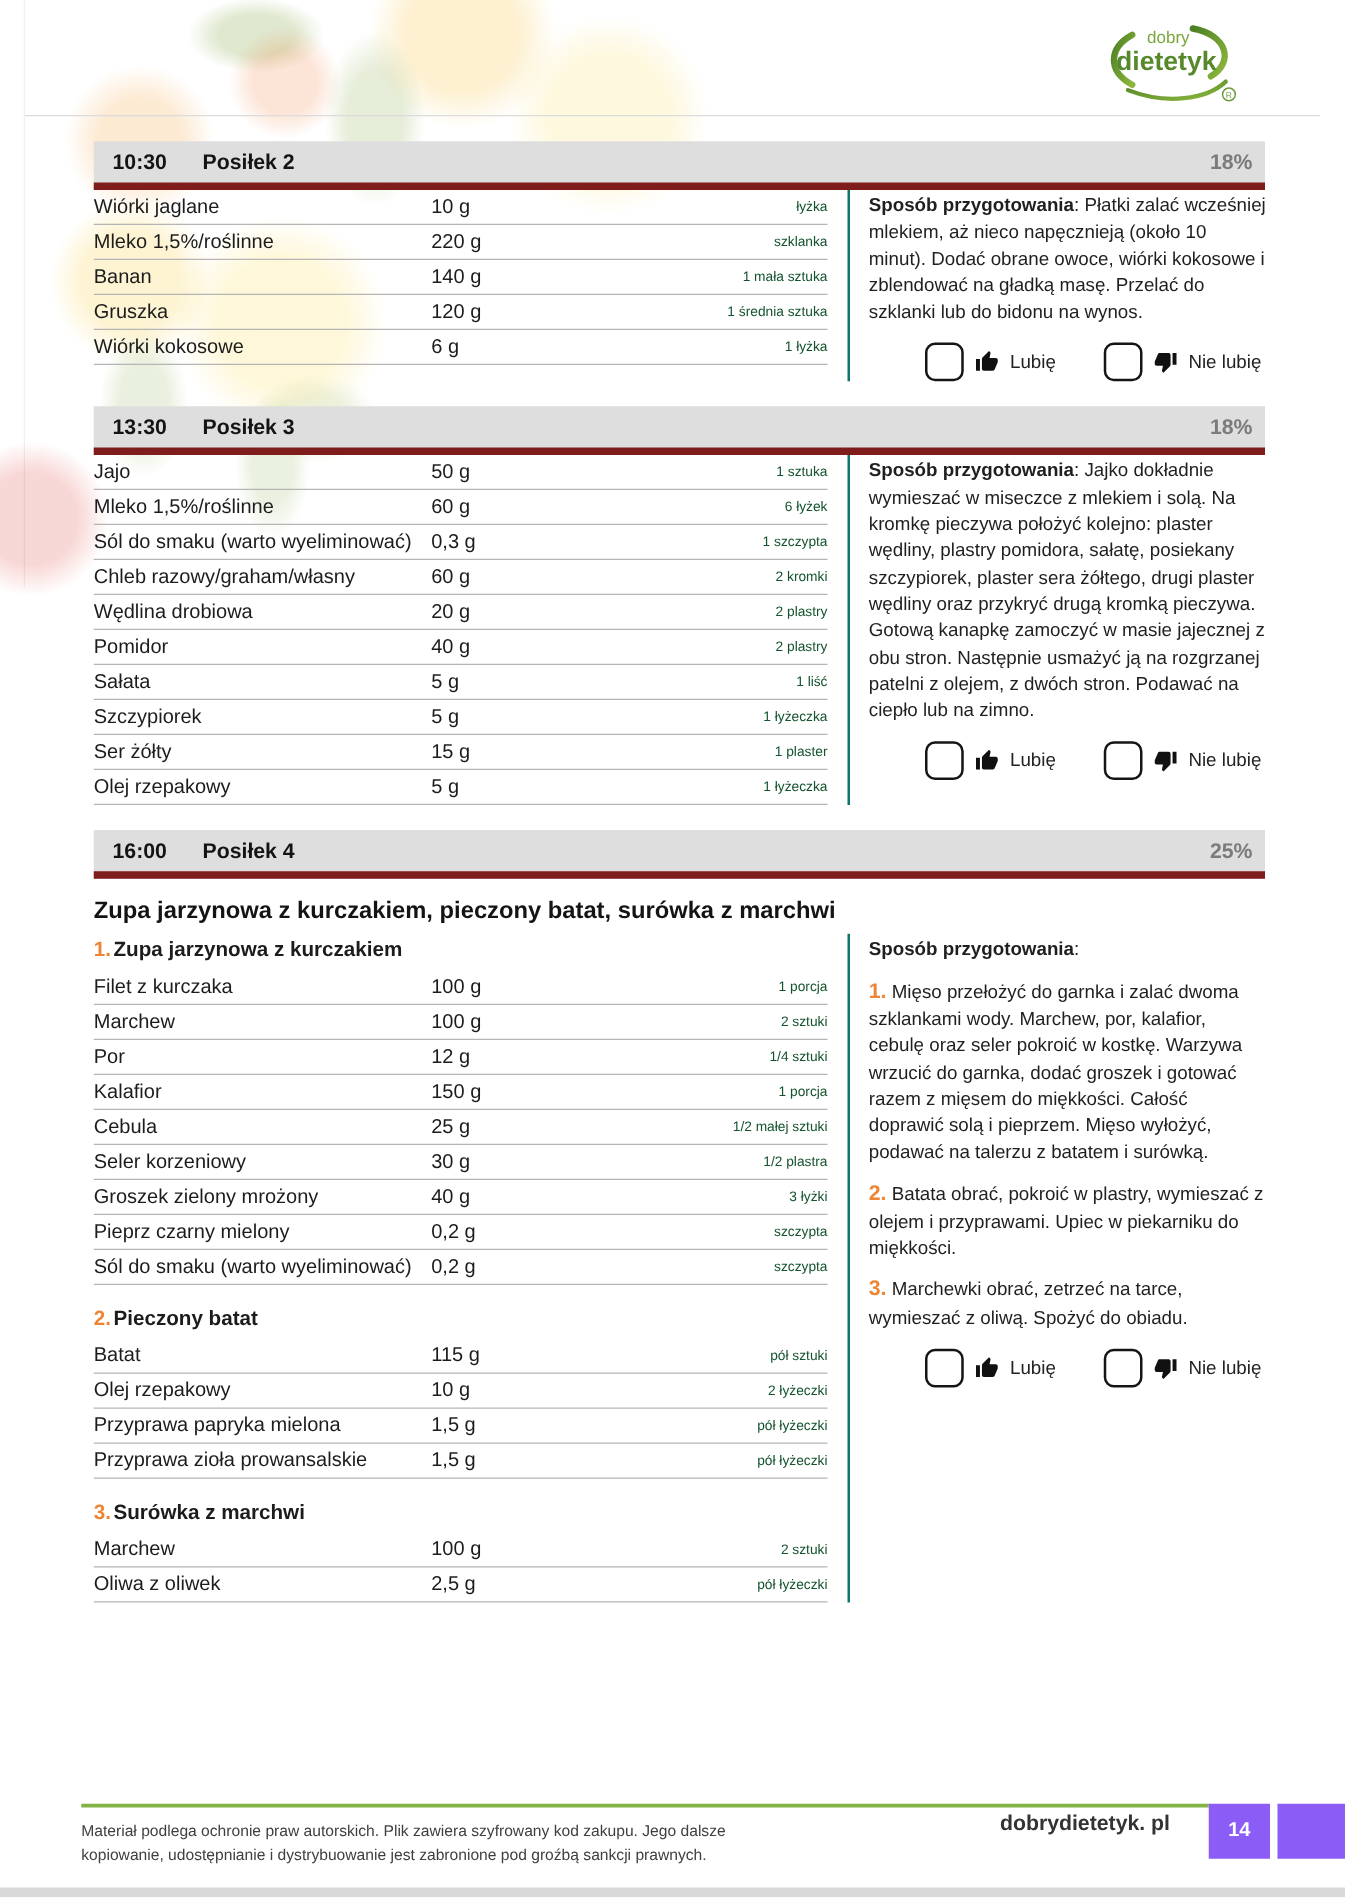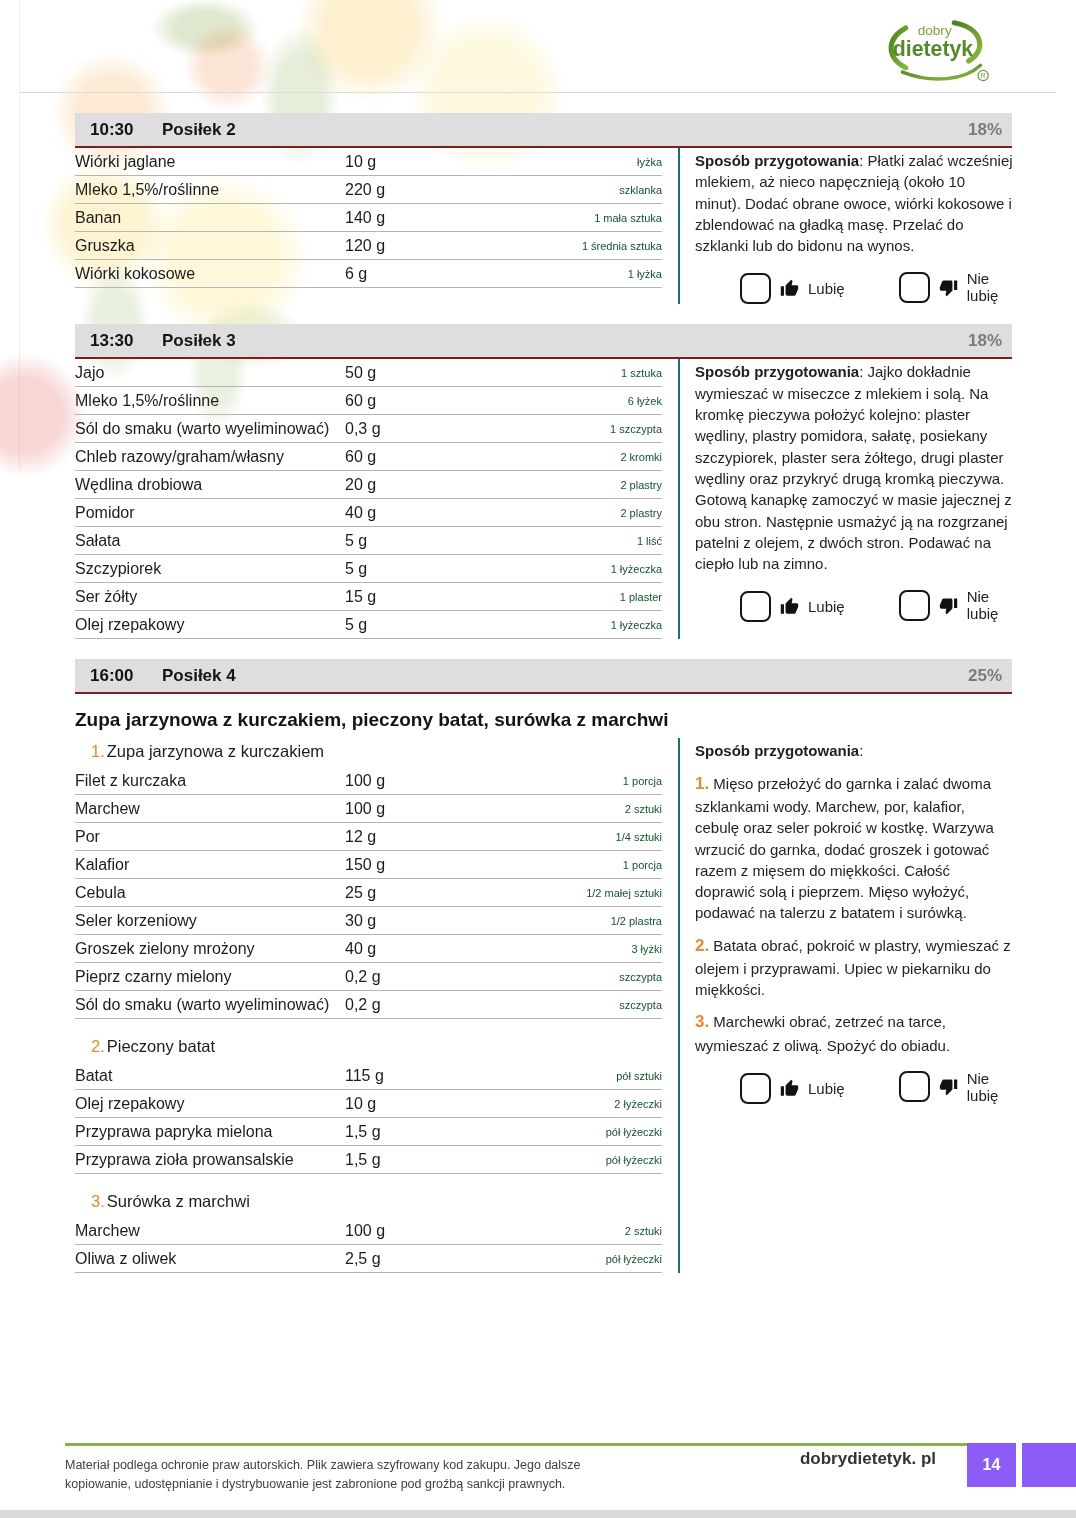--- a/index.html
+++ b/index.html
@@ -26,53 +26,53 @@
   }
   .edge-line { position:absolute; left:19px; top:0; width:1px; height:470px; background:rgba(0,0,0,.06); z-index:0; }
   .header-rule { position:absolute; left:20px; right:20px; top:92px; border-top:1px solid #dcdcdc; z-index:1; }
   .logo { position:absolute; left:872px; top:16px; z-index:1; }
 
   main { position:absolute; top:93px; left:75px; width:937px; z-index:1; }
 
   .meal { margin:20px 0 12px; }
   .meal-bar {
     display:flex; align-items:center; height:33px; background:#dedede;
-    border-bottom:2px solid #7f1d1d; padding:0 10px 0 15px;
+    border-bottom:6px solid #7f1d1d; padding:0 10px 0 15px;
     font-size:17px; font-weight:bold; color:#141414;
   }
   .meal-time { width:72px; }
   .meal-percent { margin-left:auto; color:#7b7b7b; }
 
   .meal-title { font-size:19px; font-weight:bold; color:#141414; margin:15px 0 7px; }
 
   .meal-body { display:flex; align-items:stretch; }
   .ingredients { width:587px; flex:0 0 587px; }
   .prep {
     flex:0 0 318px; width:318px; margin-left:16px; padding:2px 0 0 15px;
     border-left:2px solid #0f766e;
   }
 
-  .group-heading { font-size:16.5px; font-weight:normal; color:#1c1c1c; margin:18px 16px 6px; }
+  .group-heading { font-size:16.5px; font-weight:bold; color:#1c1c1c; margin:18px 0 6px; }
   .group:first-child .group-heading { margin-top:4px; }
   .group-num { color:#ee8534; margin-right:2px; }
 
   .ing-row {
     display:flex; align-items:center; border-bottom:1px solid #b5b5b5;
     padding:3px 0; min-height:21px; font-size:16px;
   }
   .ing-name { width:260px; padding-right:10px; line-height:1.25; }
   .ing-amount { width:75px; }
   .ing-measure { flex:1; font-size:11px; color:#14532d;text-align:right; }
 
   .prep p { margin:0 0 10px; font-size:15px; line-height:1.42; color:#1f1f1f; }
   .prep-label { font-weight:bold; }
   .prep-step { margin:0 0 11px; }
   .step-num { color:#ee8534; font-weight:bold; font-size:17px; }
 
-  .reactions { display:flex; gap:54px; margin-top:14px; align-items:flex-end;padding-left:45px; }
+  .reactions { display:flex; gap:38px; margin-top:14px; align-items:flex-end;padding-left:45px; }
   .reaction { display:flex; align-items:center; gap:9px; cursor:pointer; font-size:15px; color:#222; }
   .checkbox { width:27px; height:27px; border:2px solid #151515; border-radius:8px; background:#fff; flex:0 0 auto; }
   .thumb-icon { width:19px; height:19px; display:inline-block; }
   .thumb-icon svg { width:19px; height:19px; fill:#111; display:block; }
 
   footer { position:absolute; left:0; top:1443px; width:1076px; height:70px; z-index:1; }
   .footer-line { position:absolute; left:65px; top:0; width:902px; height:3px; background:#84b345; }
   .footer-note { position:absolute; left:65px; top:13px; width:548px; font-size:12.5px; line-height:1.5; color:#3f3f3f; }
   .footer-site { position:absolute; right:140px; top:6px; font-size:17px; font-weight:bold; color:#333; }
   .page-box { position:absolute; top:0; height:44px; background:#8b5cf6; display:flex; align-items:center; justify-content:center; }

